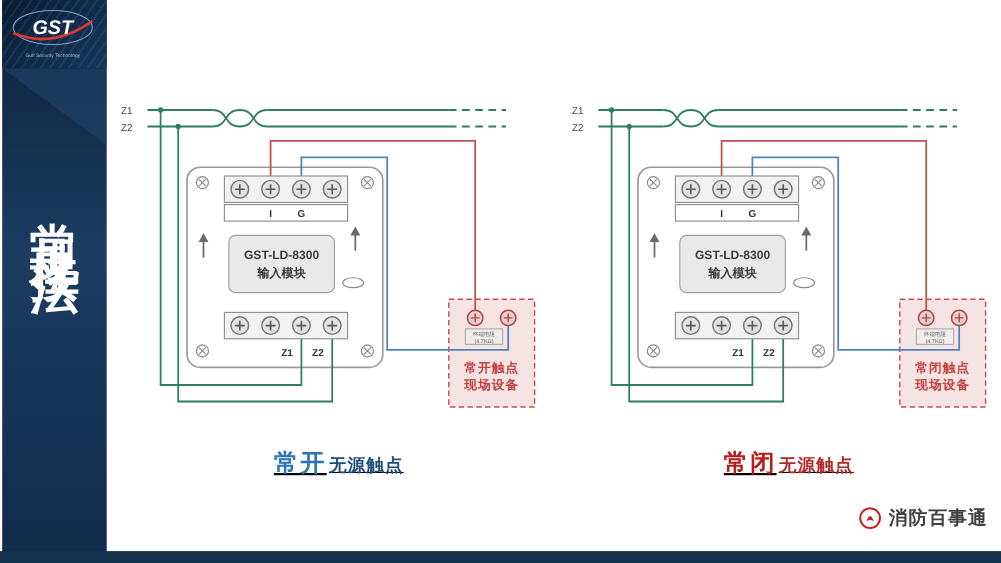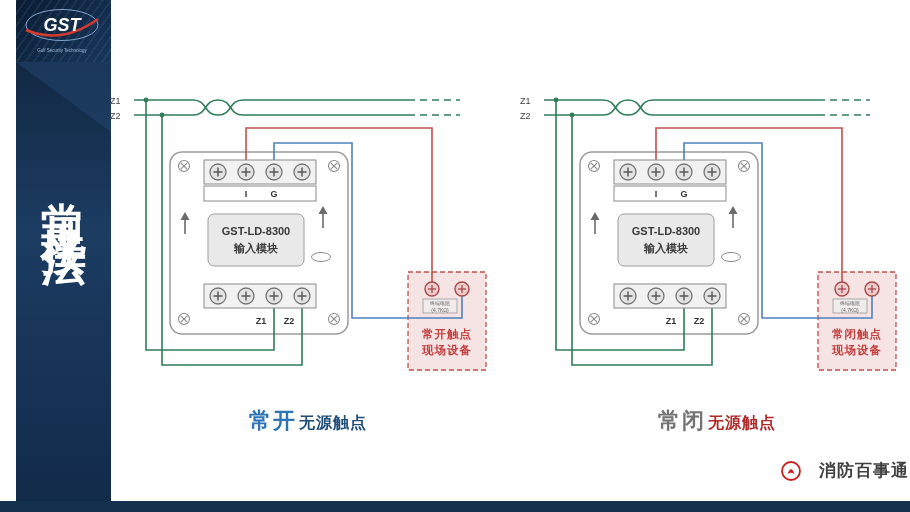--- a/index.html
+++ b/index.html
@@ -1,19 +1,19 @@
 <!DOCTYPE html>
 <html><head>
 <meta charset="utf-8">
 <style>
   html,body{margin:0;padding:0;background:#fff;}
   #page{position:relative;width:910px;height:512px;background:#fff;overflow:hidden;
         font-family:"Liberation Sans","DejaVu Sans",sans-serif;}
   
-  .sidebar{position:absolute;left:16px;top:0;width:95px;height:512px;
+  .sidebar{position:absolute;left:2px;top:0;width:95px;height:512px;
            background:linear-gradient(180deg,#0e2138 0%,#1c3c62 45%,#122a4a 100%);}
   .logo-tile{position:absolute;left:0;top:0;width:95px;height:62px;
              background:linear-gradient(135deg,#0a1c31,#17365c);}
   .tile-stripes{position:absolute;inset:0;
              background:repeating-linear-gradient(125deg,rgba(130,170,220,.10) 0 2px,transparent 2px 7px);}
   .diag-accent{position:absolute;left:0;top:62px;width:95px;height:70px;background:#23466f;
              clip-path:polygon(0 0,100% 0,100% 100%);opacity:.55;}
   .logo-svg{position:absolute;left:4px;top:5px;}
   .logo-text{font-size:18px;font-weight:bold;font-style:italic;fill:#ffffff;text-anchor:middle;
              font-family:"Liberation Sans",sans-serif;}
@@ -48,31 +48,31 @@
   .devline{stroke:#a84848;stroke-width:1.3;}
   .res{fill:#f0ecec;stroke:#9a9a9a;stroke-width:.8;}
   .t-bus{font-size:9px;fill:#444;}
   .t-term{font-size:9px;font-weight:600;fill:#333;text-anchor:middle;}
   .t-model{font-size:11px;font-weight:600;fill:#3a3a3a;text-anchor:middle;}
   .t-res{font-size:5px;fill:#666;text-anchor:middle;}
   .t-dev{font-size:11.5px;font-weight:700;fill:#c24040;text-anchor:middle;letter-spacing:1px;}
   svg text{font-family:"Liberation Sans","DejaVu Sans",sans-serif;}
   
   .caption{position:absolute;top:406px;width:190px;display:flex;align-items:baseline;
-           justify-content:center;gap:2px;}
+           justify-content:center;gap:2px;text-decoration:underline;}
   #caption-open{left:213px;}
   #caption-closed{left:622px;}
   .cap-em{font-size:22px;font-weight:700;letter-spacing:2px;}
   .cap-rest{font-size:16px;font-weight:600;letter-spacing:1px;}
   #caption-open .cap-em{color:#2e75b6;}
   #caption-open .cap-rest{color:#1f4e79;}
-  #caption-closed .cap-em{color:#737373;}
+  #caption-closed .cap-em{color:#b91c1c;}
   #caption-closed .cap-rest{color:#b02a2a;}
   
-  .footer{position:absolute;left:780px;top:459px;display:flex;align-items:center;gap:17px;}
+  .footer{position:absolute;left:780px;top:459px;display:flex;align-items:center;gap:6px;}
   .footer-brand{font-size:17px;font-weight:700;color:#3f3f3f;letter-spacing:1px;}
 </style>
 </head>
 <body>
 
 <div id="page">
 
   <svg width="0" height="0" style="position:absolute" aria-hidden="true">
     <defs></defs>
     <g id="g-screw">

